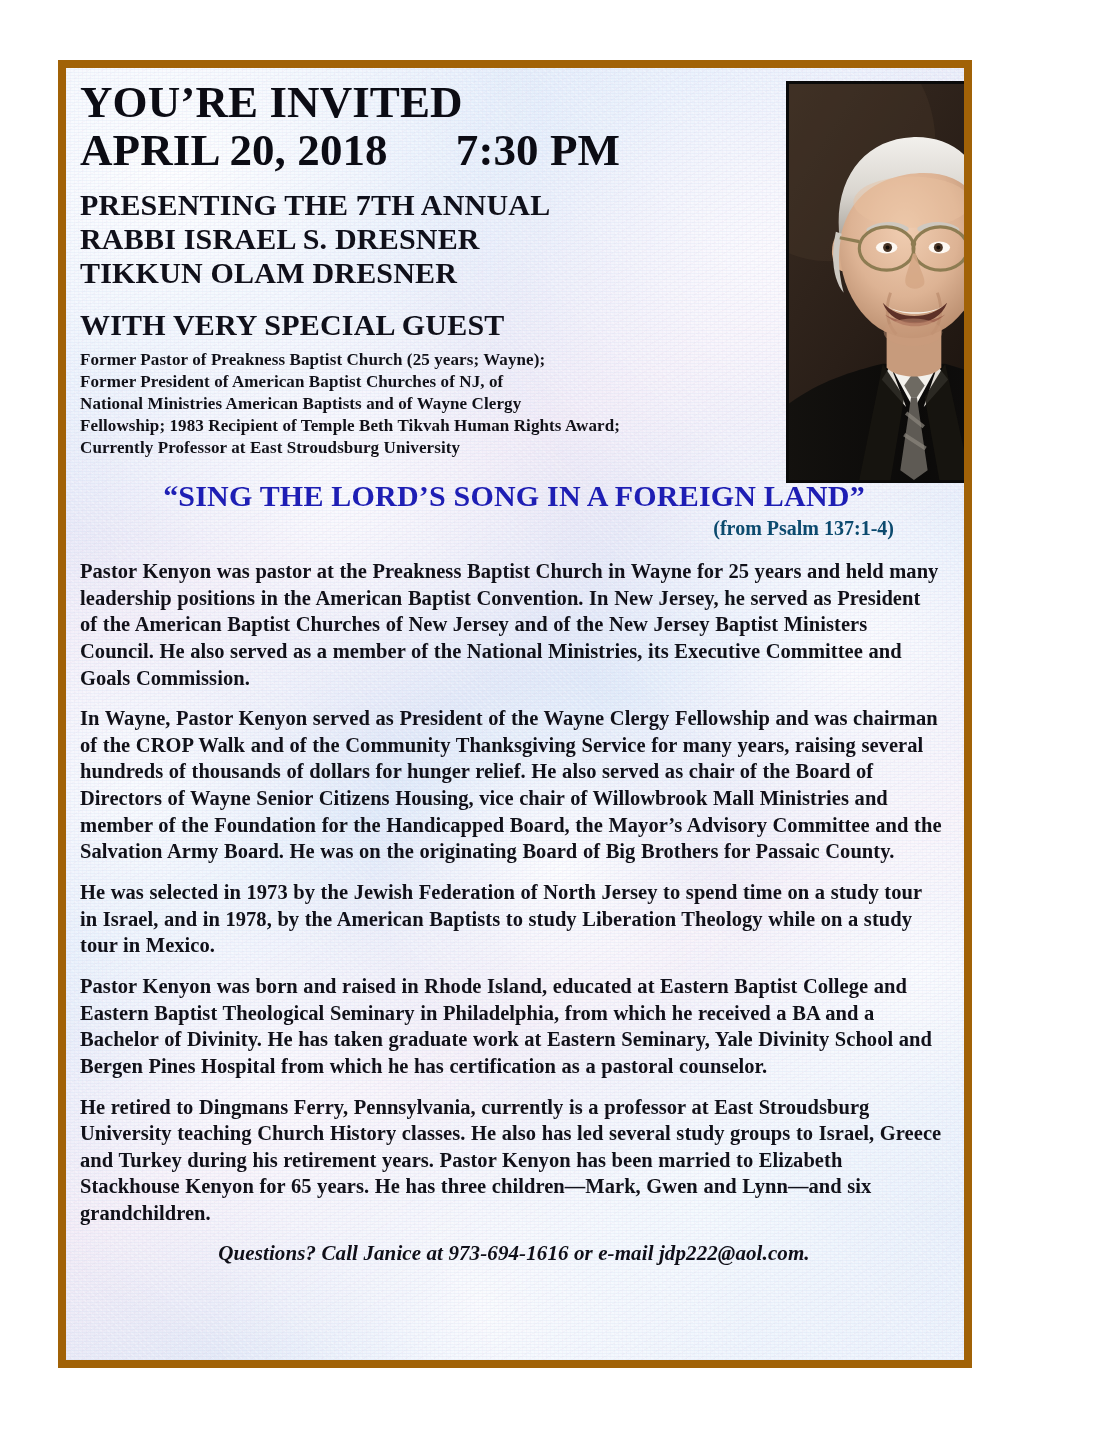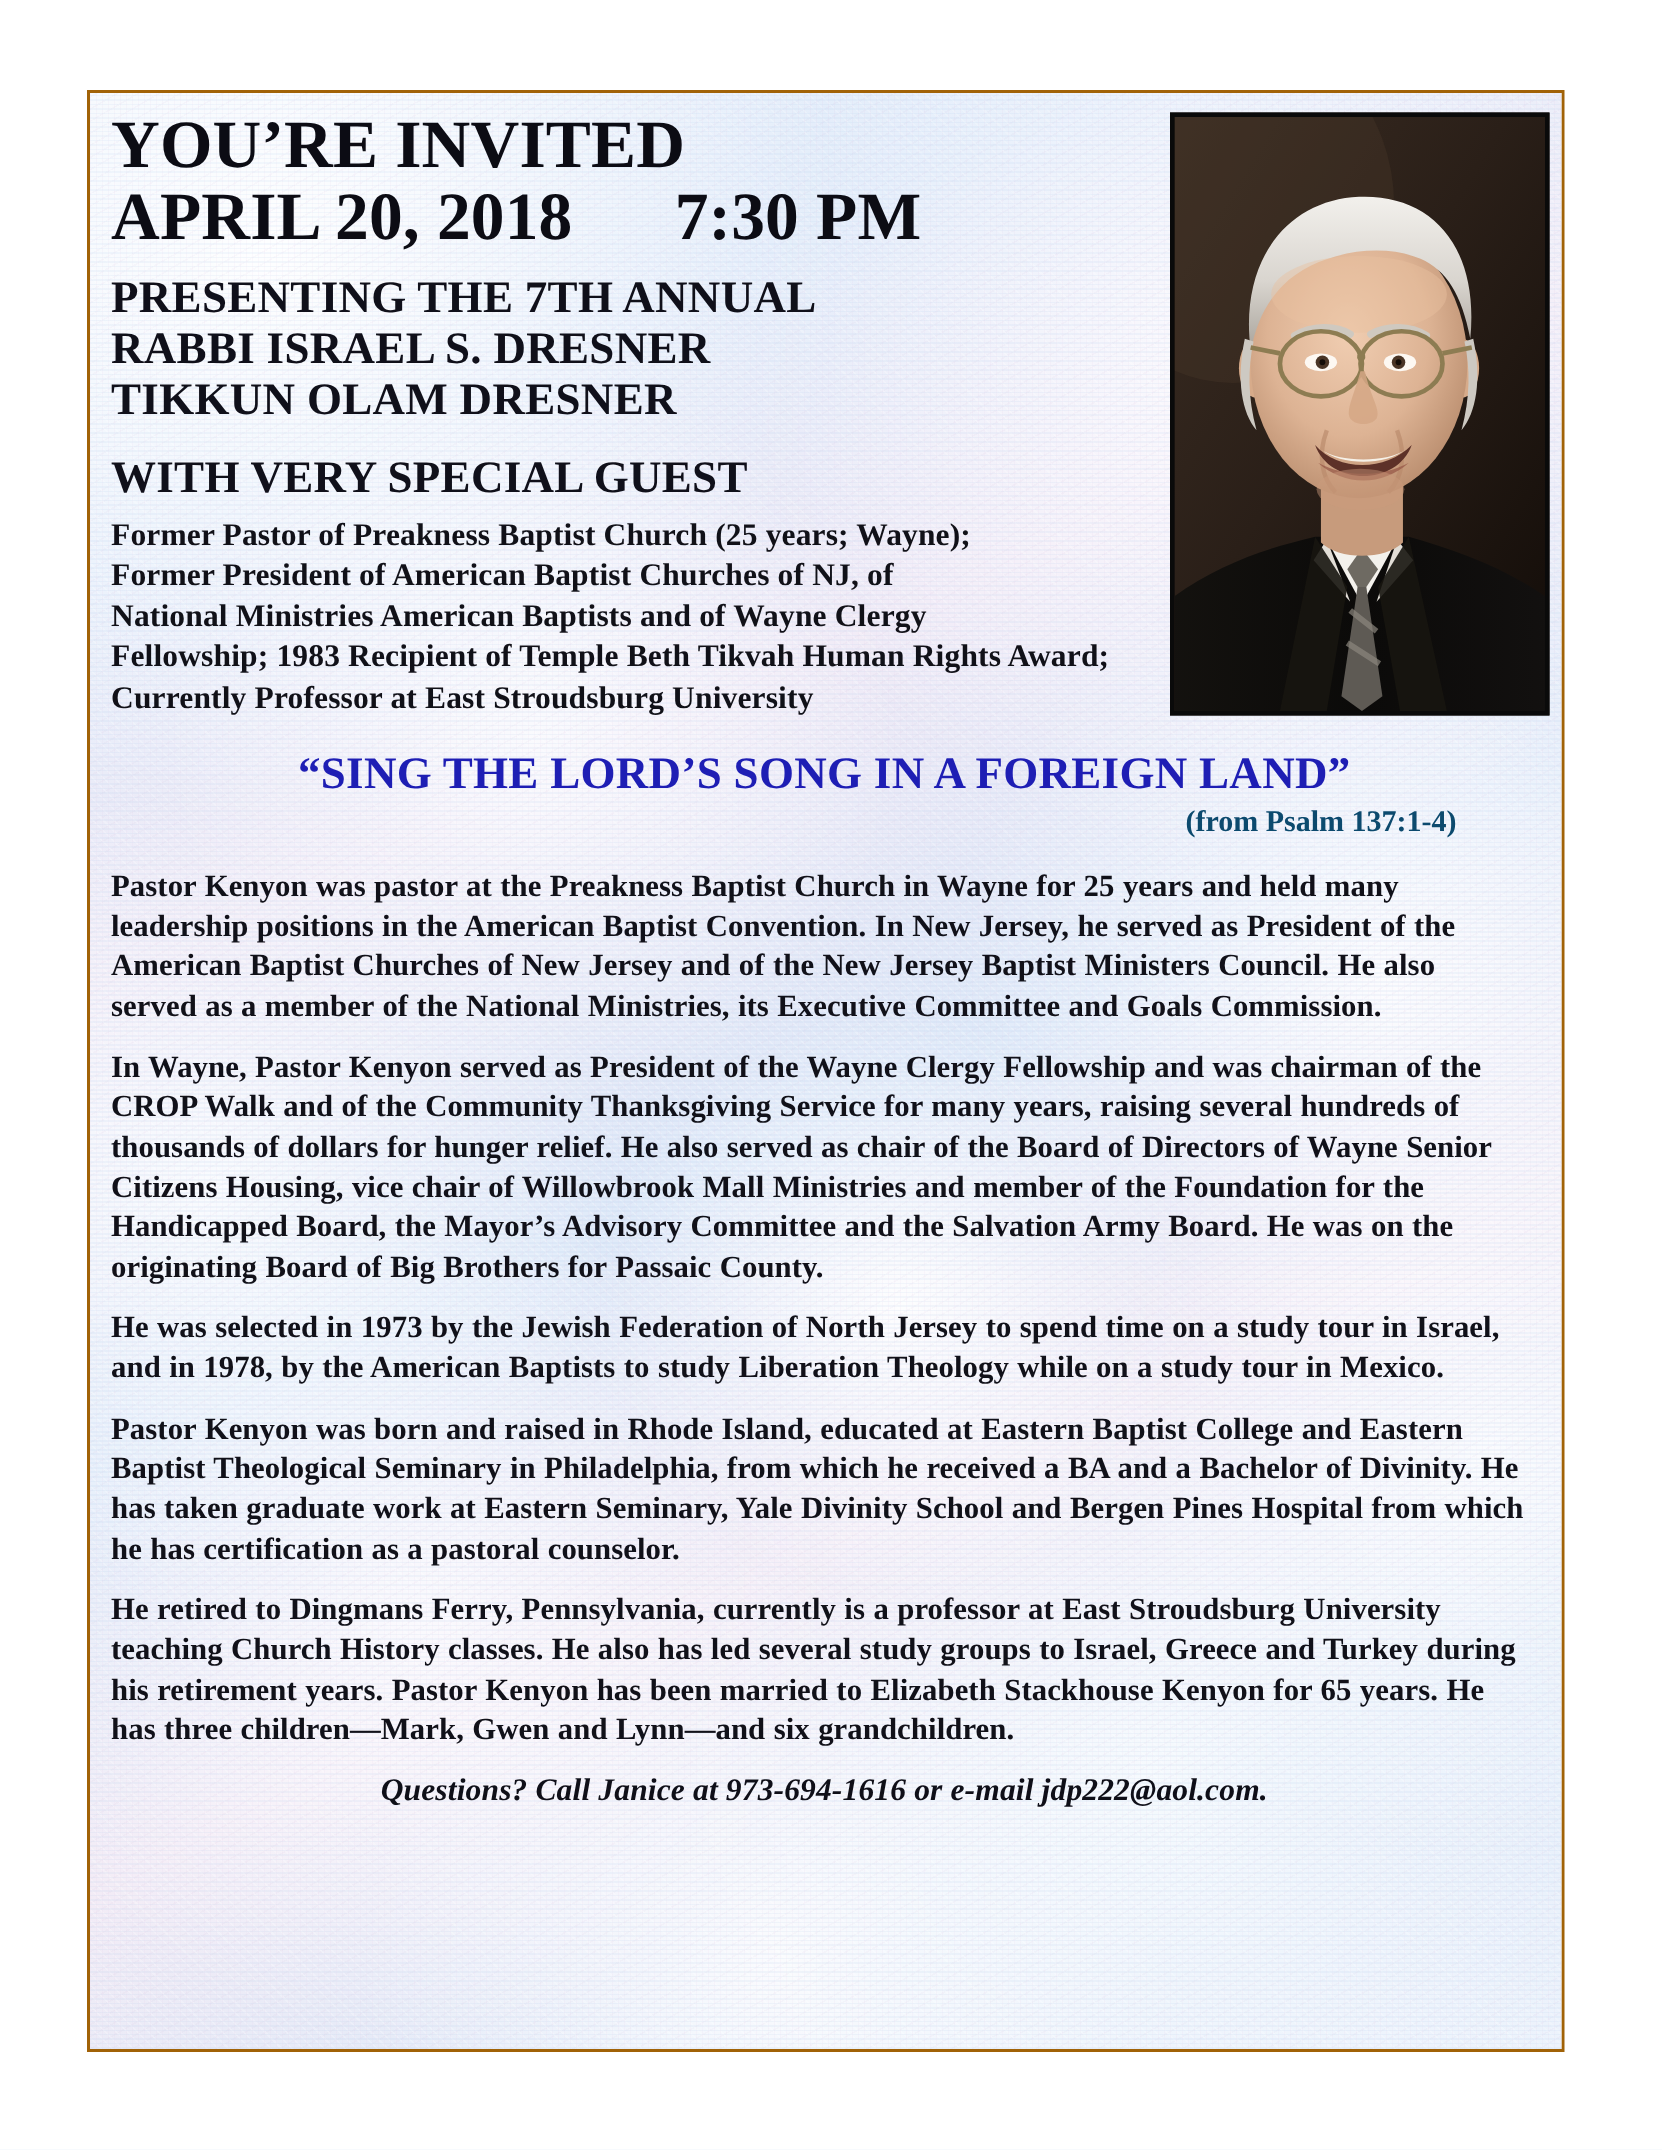--- a/index.html
+++ b/index.html
@@ -13,23 +13,23 @@
     height: 1433px;
     font-family: "Liberation Serif", "DejaVu Serif", serif;
     overflow: hidden;
   }
 
   
   #flyer {
     position: absolute;
     left: 58px;
     top: 60px;
-    width: 985px;
+    width: 914px;
     height: 1308px;
-    border: 2px solid #a16207;
+    border: 8px solid #a16207;
     box-sizing: border-box;
     overflow: hidden;
   }
 
   
   #paper {
     position: absolute;
     inset: 0;
     background-color: #dfe8f7;
     background-image:
@@ -83,21 +83,21 @@
     font-weight: bold;
     line-height: 1.14;
     color: #10101a;
     margin: 0;
     letter-spacing: 0.2px;
   }
   .subhead-group { margin-top: 14px; }
   .guest-group { margin-top: 18px; }
 
   .bio-line {
-    font-size: 21px;
+    font-size: 17px;
     font-weight: bold;
     line-height: 1.30;
     color: #111118;
     margin: 0;
     letter-spacing: 0.1px;
   }
   .bio-group { margin-top: 6px; }
 
   
   #photo {

